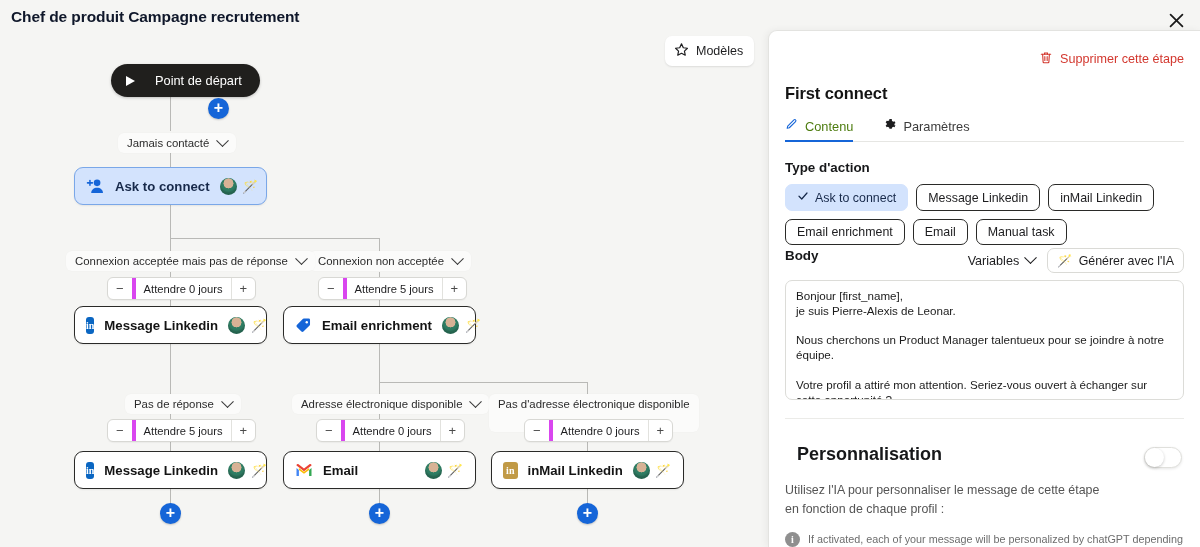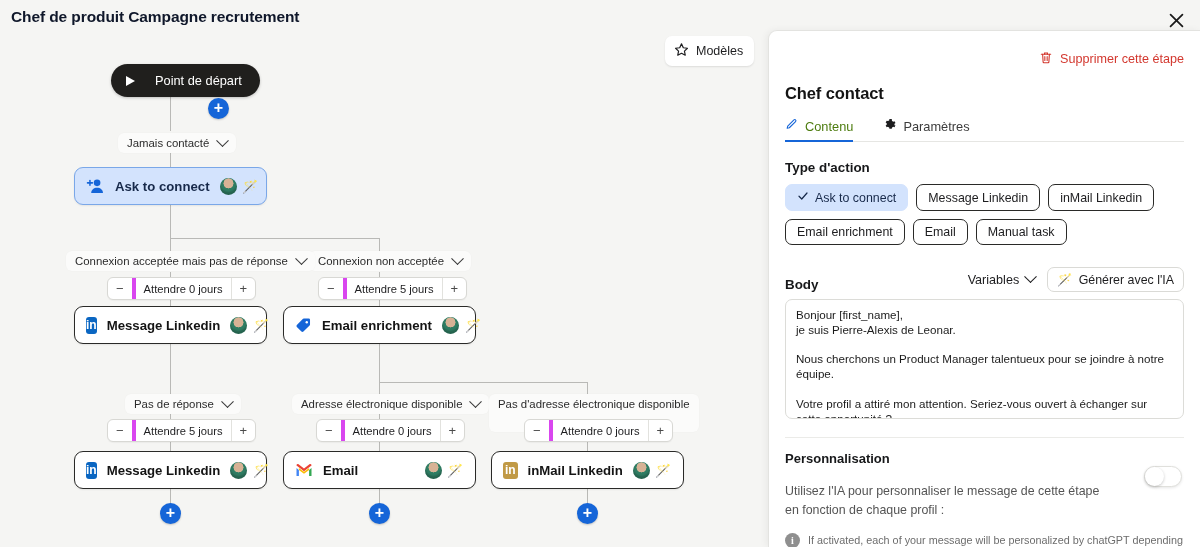--- a/index.html
+++ b/index.html
@@ -90,22 +90,22 @@
   .node.selected { background:#d3e3fd; border:1.6px solid #7aa7e8; }
   .node.selected .name { color:#17294a; }
   .node .tail { display:flex; align-items:center; gap:6px; }
 
   .avatar { width:17px;height:17px;border-radius:50%;
             background:radial-gradient(circle at 50% 32%, #d7b295 0 34%, #2f7d63 36% 100%);
             box-shadow:inset 0 -3px 2px rgba(0,0,0,.22); }
   .wand { font-size:13px; line-height:1; }
 
   .li-icon { width:17px;height:17px;border-radius:3px;background:#0a66c2;color:#fff;
-             font-size:12px;font-weight:700;display:flex;align-items:center;justify-content:center;
-             font-family:Liberation Sans, sans-serif; }
+             font-size:10px;font-weight:700;display:flex;align-items:center;justify-content:center;
+             font-family:Liberation Serif, serif; }
   .li-icon.gold { background:#c19a46; }
   .gmail-icon { width:18px;height:14px;position:relative;display:block; }
   .tag-icon { width:17px;height:17px;display:block; }
   .connect-icon { width:19px;height:16px;display:block; }
 
   
   #panel {
     position:absolute; right:0; top:30px; width:432px; height:517px;
     background:#fff; border:1px solid #e3e3e0; border-top-left-radius:9px; border-bottom:none;
     border-right:none; box-shadow:-2px 0 7px rgba(0,0,0,.05);
@@ -121,36 +121,36 @@
   .tab.active { color:#4d7c0f; }
   .tab.active:after { content:""; position:absolute; left:0; right:0; bottom:-1px; height:2px; background:#1565d8; }
 
   .sec-label { font-size:13.4px; font-weight:600; color:#17181a; margin-top:18px; }
 
   .chips { display:flex; flex-wrap:wrap; gap:8px; margin-top:9px; }
   .chip { border:1.3px solid #2a2a28; border-radius:7px; padding:5px 11px; font-size:12.4px;
           color:#1d1d1f; background:#fff; cursor:pointer; display:flex; align-items:center; gap:6px; }
   .chip.active { background:#d3e3fd; border-color:#d3e3fd; color:#17294a; }
 
-  .body-head { display:flex; align-items:flex-end; margin-top:22px; }
+  .body-head { display:flex; align-items:flex-start; margin-top:3px; }
   .body-head .sec-label { margin-top:0; }
   .body-tools { margin-left:auto; display:flex; align-items:center; gap:12px; }
   .variables { display:flex; align-items:center; gap:7px; font-size:12.6px; color:#1d1d1f; cursor:pointer; }
   .ai-btn { display:flex; align-items:center; gap:6px; border:1px solid #dadad6; border-radius:7px;
             padding:4px 9px; font-size:12.4px; color:#1d1d1f; background:#fff; cursor:pointer; }
 
   #body-text {
     margin-top:7px; width:100%; height:120px; border:1px solid #dcdcd8; border-radius:7px;
     padding:8px 10px; font-family:"Liberation Sans", sans-serif; font-size:11.6px;
     line-height:1.28; color:#1b1b1b; resize:none; background:#fff; white-space:pre-wrap; overflow:hidden;
   }
   #char-count { text-align:right; font-size:10.8px; color:#6c6c6c; margin-top:4px; }
 
   #perso { border-top:1px solid #ebebe8; margin-top:14px; padding-top:13px; position:relative; }
-  #perso h3 { font-size:13px; font-weight:600; margin:0; color:#17181a; }
+  #perso h3 { font-size:18px; font-weight:600; margin:12px; color:#17181a; }
   #perso .desc { font-size:12.4px; color:#545454; line-height:1.55; margin-top:16px; max-width:330px; }
   #perso-toggle { position:absolute; right:2px; top:28px; width:38px; height:21px; border-radius:11px;
                   background:#fff; border:1px solid #e0e0dc; box-shadow:0 1px 3px rgba(0,0,0,.10); cursor:pointer; }
   #perso-toggle .knob { width:19px;height:19px;border-radius:50%;background:#fff;
                         box-shadow:0 1px 3px rgba(0,0,0,.22); position:absolute; left:0; top:0; }
   .hint { display:flex; gap:8px; margin-top:13px; }
   .hint .i { width:15px;height:15px;border-radius:50%;background:#8f8f8f;color:#fff;flex:0 0 15px;
              font-size:10px;font-weight:700;display:flex;align-items:center;justify-content:center;
              font-family:"Liberation Serif", serif; }
   .hint .t { font-size:10.8px; color:#6d6d6d; line-height:1.42; }
@@ -358,21 +358,21 @@
       <svg width="14" height="15" viewBox="0 0 24 24" fill="none" stroke="#d3382f" stroke-width="1.9" stroke-linecap="round">
         <path d="M4 6.5h16"></path>
           <path d="M9.5 6.5V4.2h5v2.3"></path>
         <path d="M6.2 6.5 7.1 20a1 1 0 0 0 1 .9h7.8a1 1 0 0 0 1-.9l.9-13.5"></path>
         <path d="M10 10.5v6.5M14 10.5v6.5"></path>
       </svg>
     </span>
     <span>Supprimer cette étape</span>
   </div>
 
-  <h2>Chef contact</h2>
+  <h2>First connect</h2>
 
   <div class="tabs">
     <div class="tab active">
       <span>
         <svg width="13" height="13" viewBox="0 0 24 24" fill="none" stroke="#1565d8" stroke-width="2" stroke-linecap="round" stroke-linejoin="round">
           <path d="M16.5 3.5a2.1 2.1 0 0 1 3 3L8 18l-4 1 1-4z"></path>
           </svg>
       </span>
       <span>Contenu</span>
     </div>

